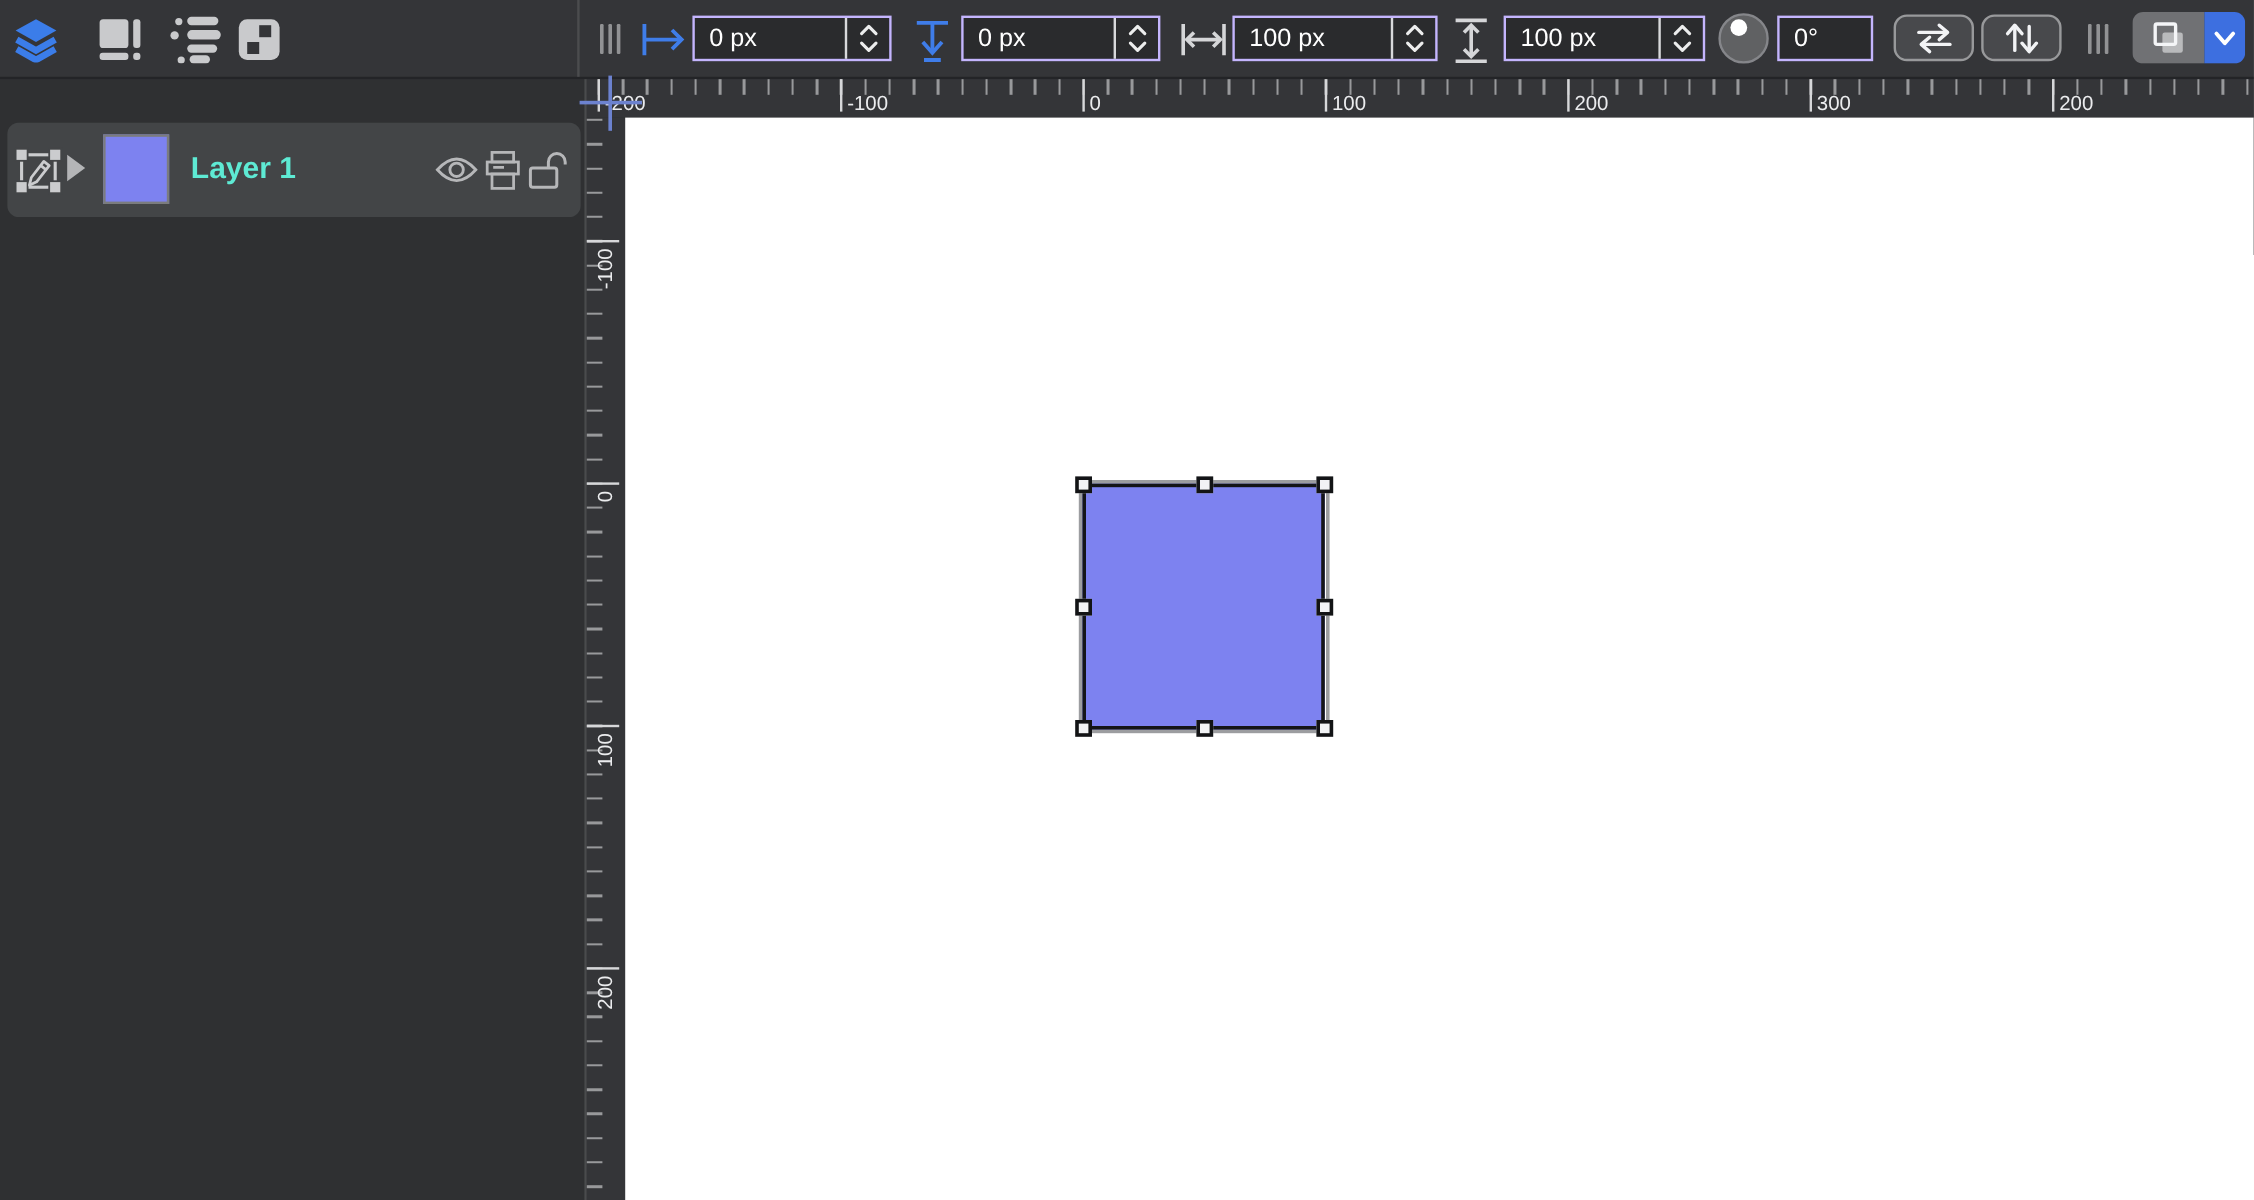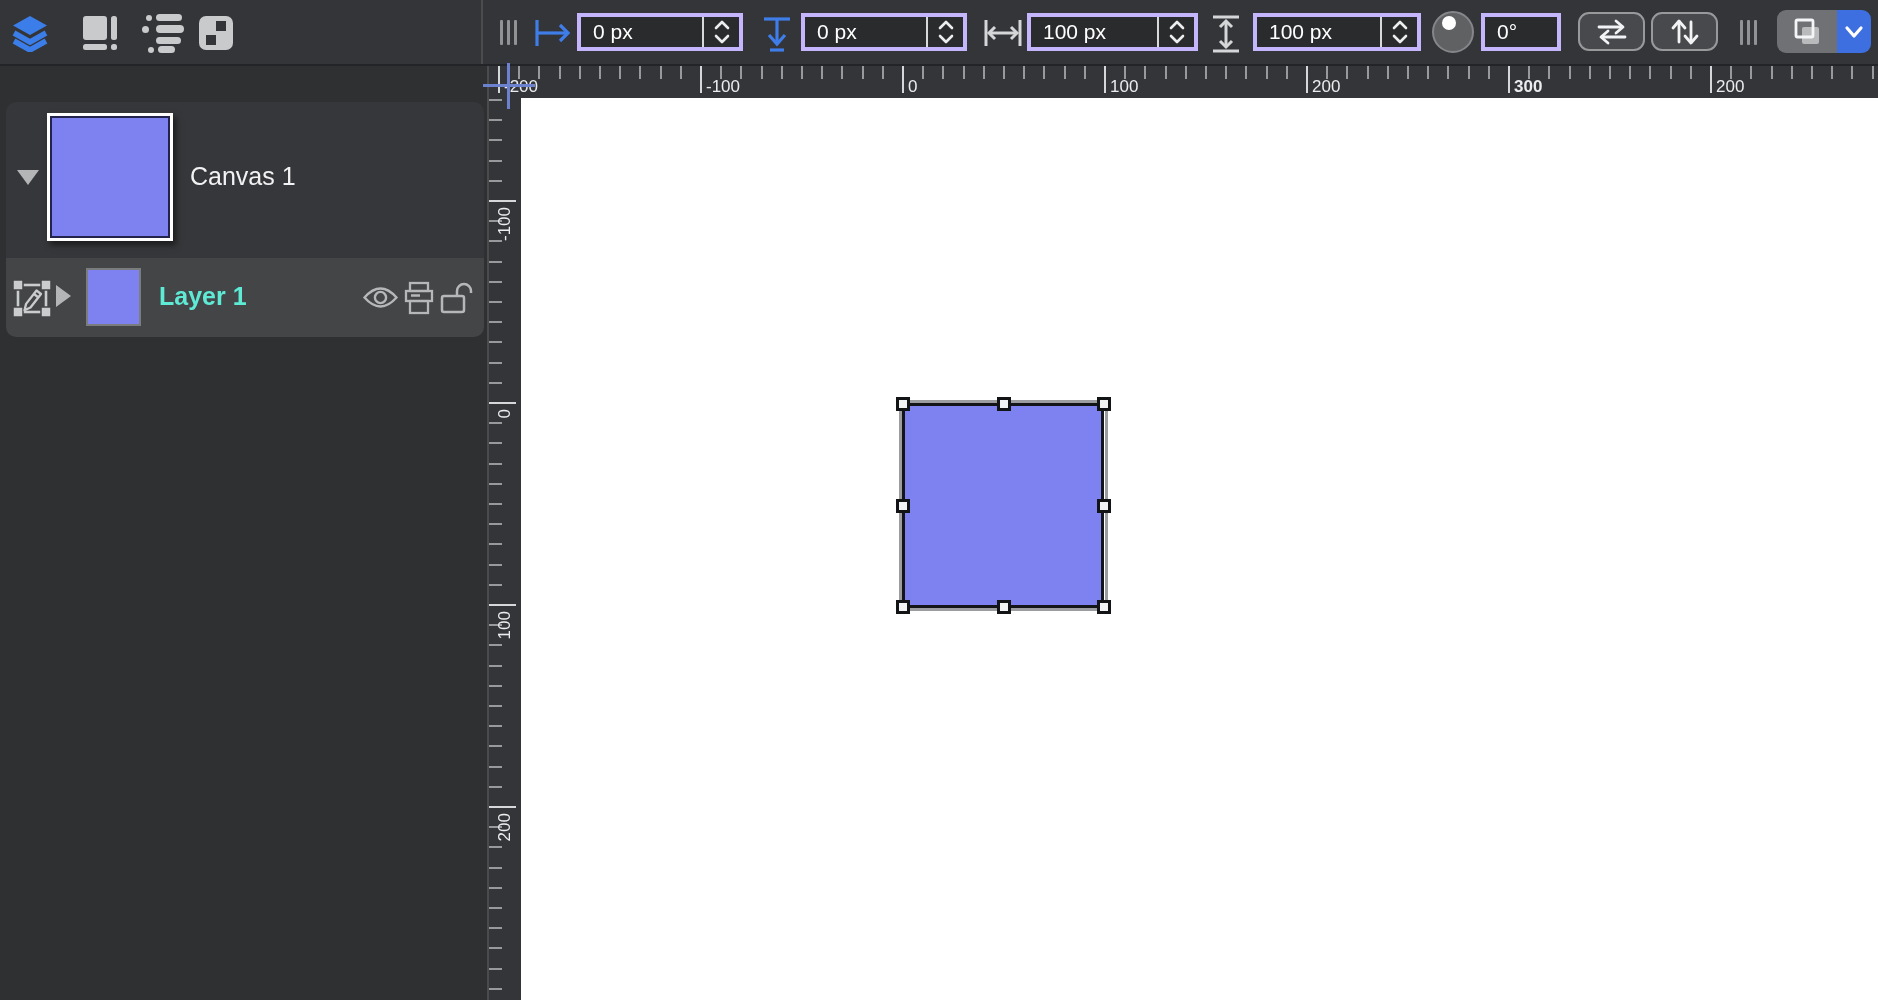--- a/index.html
+++ b/index.html
@@ -12,21 +12,21 @@
              background:#343538; border-bottom:2px solid #232427; }
   .tb-icon-btn { position:absolute; top:13px; width:40px; height:40px;
                  display:flex; align-items:center; justify-content:center; }
   .tb-divider { position:absolute; top:0; width:2px; height:64px; background:#4b4c4e; }
   .grip { position:absolute; top:20px; width:18px; height:25px; display:flex; gap:4px; }
   .grip i { display:block; width:3px; height:25px; background:#919294; border-radius:1px; }
 
   .tool-ico { position:absolute; top:14px; display:flex; align-items:center; justify-content:center; }
 
   .field { position:absolute; top:13px; height:38px; background:#2a2b2d;
-           border:4px solid #c4b5fd; display:flex; align-items:center; }
+           border:2px solid #c4b5fd; display:flex; align-items:center; }
   .field-value { color:#fff; font-size:21px; padding-left:12px; flex:1; white-space:nowrap; }
   .stepper { width:37px; height:100%; border-left:2px solid #d8d9db;
              display:flex; align-items:center; justify-content:center; }
 
   .flip-btn { position:absolute; top:12px; width:67px; height:39px; background:#48494c;
               border:2px solid #98999b; border-radius:11px;
               display:flex; align-items:center; justify-content:center; }
 
   .knob { position:absolute; left:1432px; top:11px; width:42px; height:42px; border-radius:50%;
           background:#606163; border:2px solid #85868a; }
@@ -271,27 +271,20 @@
           </svg>
         </span>
       </div>
     </div>
   </div>
 
   <div class="sidebar">
 
     <div class="layers-list">
 
-      <div class="row-canvas">
-        <div class="caret-down"></div>
-        <div class="canvas-thumb">
-          <div class="canvas-thumb-inner"></div>
-        </div>
-        <div class="canvas-name">Canvas 1</div>
-      </div>
 
       <div class="row-layer">
         <div class="row-ico" style="left:4px">
           <svg width="44" height="48" viewBox="0 0 44 48">
             <rect x="8" y="11" width="28" height="27" fill="none" stroke="#cbccce" stroke-width="2.6"></rect>
             <g fill="#cbccce" stroke="#434547" stroke-width="1.5">
               <rect x="3" y="6" width="10" height="10"></rect>
               <rect x="31" y="6" width="10" height="10"></rect>
               <rect x="3" y="33" width="10" height="10"></rect>
               <rect x="31" y="33" width="10" height="10"></rect>
@@ -342,21 +335,21 @@
       <div class="h-label" style="left: 15px;">-200</div>
       <div class="h-major" style="left: 211px;"></div>
       <div class="h-label" style="left: 217px;">-100</div>
       <div class="h-major" style="left: 413px;"></div>
       <div class="h-label" style="left: 419px;">0</div>
       <div class="h-major" style="left: 615px;"></div>
       <div class="h-label" style="left: 621px;">100</div>
       <div class="h-major" style="left: 817px;"></div>
       <div class="h-label" style="left: 823px;">200</div>
       <div class="h-major" style="left: 1019px;"></div>
-      <div class="h-label" style="left: 1025px; font-weight: bold;">300</div>
+      <div class="h-label" style="left: 1025px;">300</div>
       <div class="h-major" style="left: 1221px;"></div>
       <div class="h-label" style="left: 1227px;">200</div>
     </div>
   <div class="v-ruler" id="v-ruler">
     <div class="minor"></div>
   <div class="v-major" style="top: 102px;"></div>
       <div class="v-label" style="top: 109px;">-100</div>
       <div class="v-major" style="top: 304px;"></div>
       <div class="v-label" style="top: 311px;">0</div>
       <div class="v-major" style="top: 506px;"></div>

